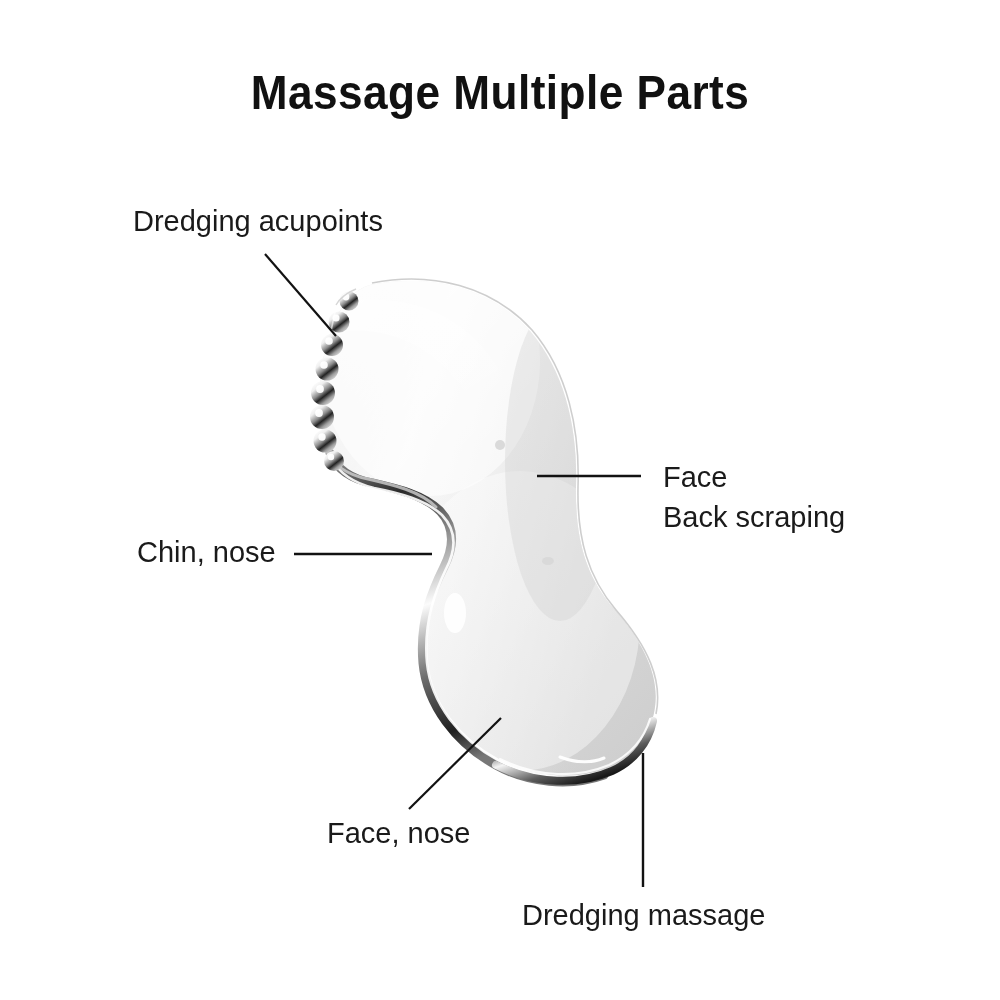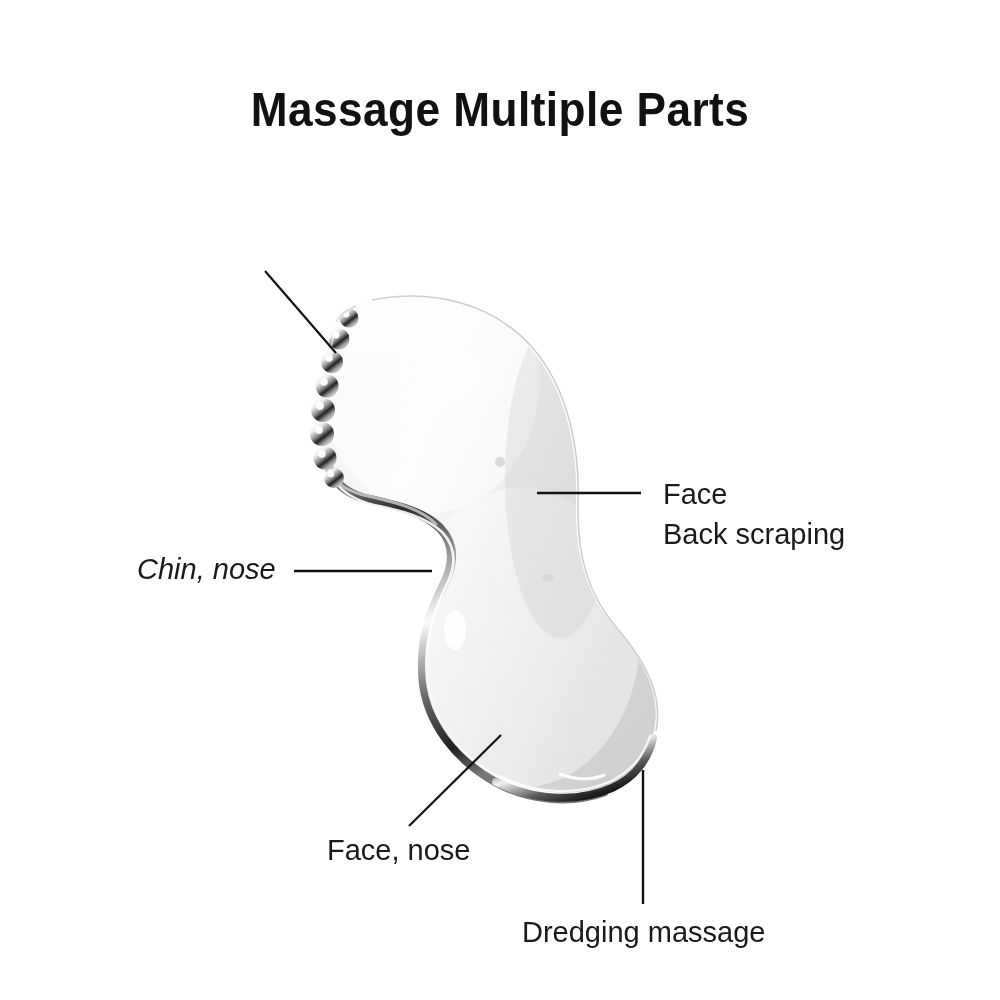--- a/index.html
+++ b/index.html
@@ -12,21 +12,21 @@
     height: 1000px;
     position: relative;
     overflow: hidden;
     font-family: "Liberation Sans", sans-serif;
     -webkit-font-smoothing: antialiased;
   }
 
   #canvas {
     position: absolute;
     left: 0;
-    top: 18px;
+    top: 1px;
     width: 1000px;
     height: 888px;
     background: #ffffff;
   }
 
   
   .title {
     position: absolute;
     left: 0;
     top: 64px;
@@ -48,21 +48,21 @@
     font-family: "Liberation Sans", sans-serif;
     font-weight: 400;
     font-size: 29px;
     color: #1a1a1a;
     white-space: nowrap;
     line-height: 1.38;
   }
 
   .label-dredging     { left: 133px; top: 200px; }
   .label-neck         { left: 663px; top: 456px; }
-  .label-chin         { left: 137px; top: 531px; font-style: italic; }
+  .label-chin         { left: 137px; top: 531px; }
   .label-face         { left: 327px; top: 812px; }
   .label-acupoint     { left: 522px; top: 894px; }
 
   .label .line2 { display: block; }
 
   
   #art {
     position: absolute;
     left: 0;
     top: 0;
@@ -246,20 +246,21 @@
       <line x1="265" y1="253" x2="336" y2="335" stroke-width="2.2"></line>
       <line x1="537" y1="475" x2="641" y2="475" stroke-width="2.6"></line>
       <line x1="294" y1="553" x2="432" y2="553" stroke-width="2.6"></line>
       <line x1="409" y1="808" x2="501" y2="717" stroke-width="2.2"></line>
       <line x1="643" y1="752" x2="643" y2="886" stroke-width="2.4"></line>
     </g>
   </svg>
 
   <div class="title">Massage Multiple Parts</div>
 
+  <div class="label label-dredging">Dredging acupoints</div>
 
   <div class="label label-neck">
     <span>Face</span>
     <span class="line2">Back scraping</span>
   </div>
 
   <div class="label label-chin">Chin, nose</div>
 
   <div class="label label-face">Face, nose</div>
 

